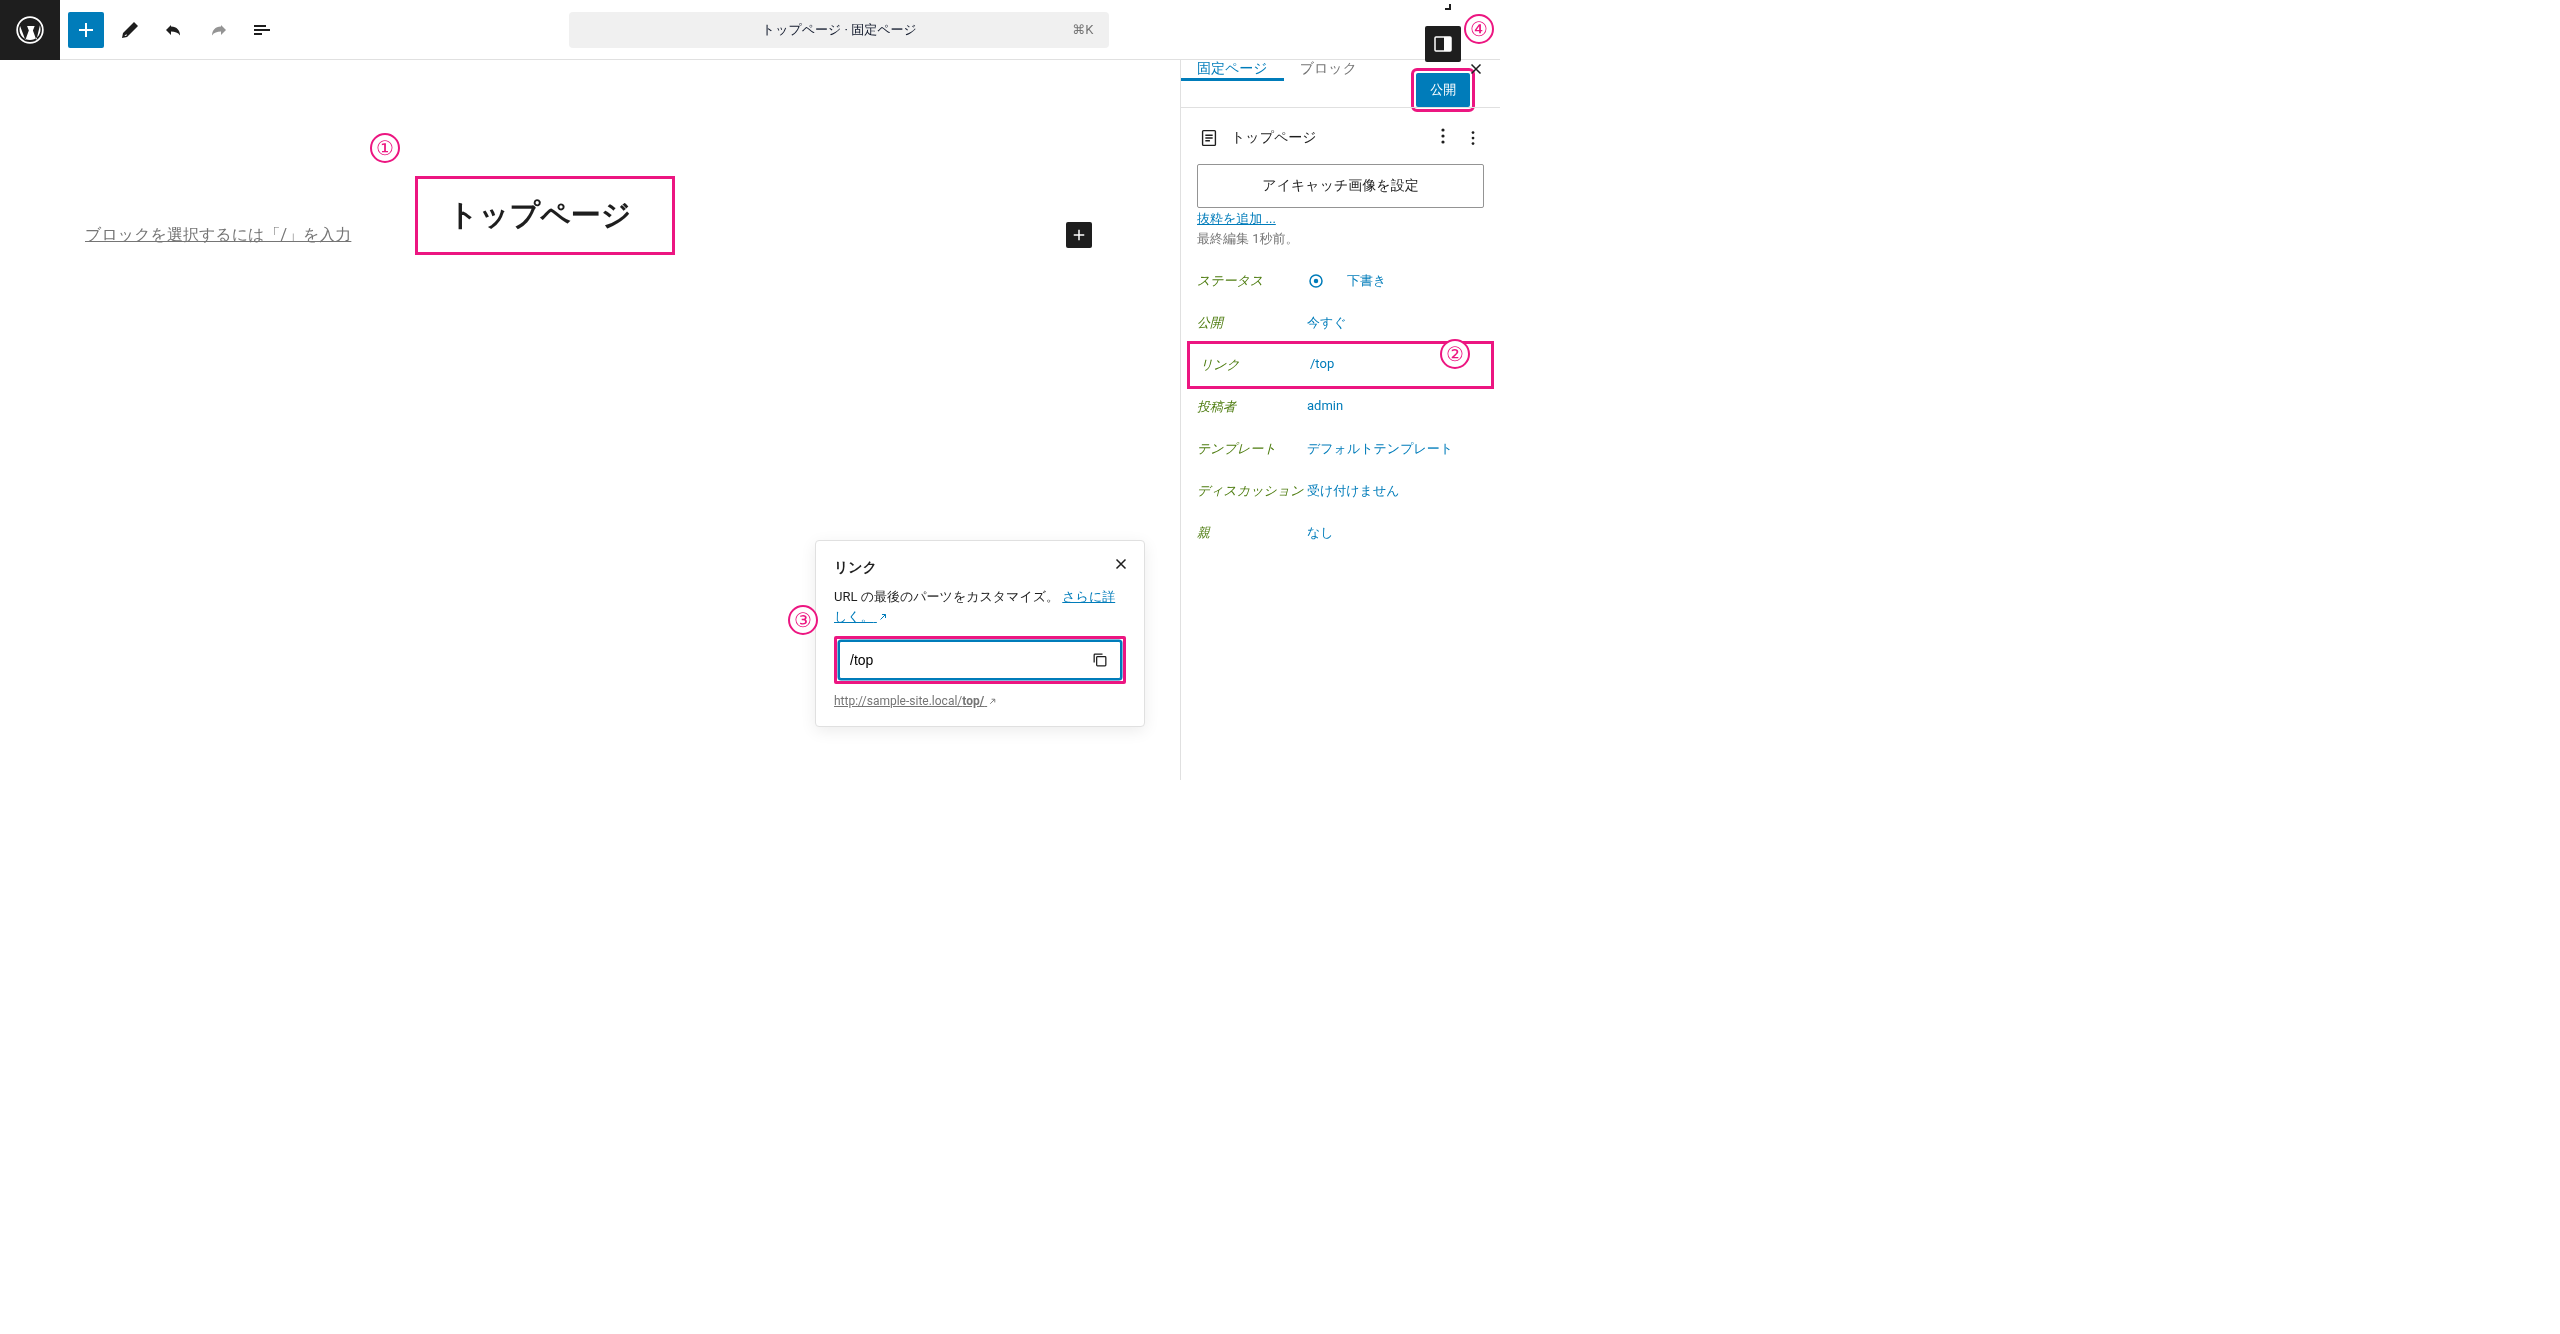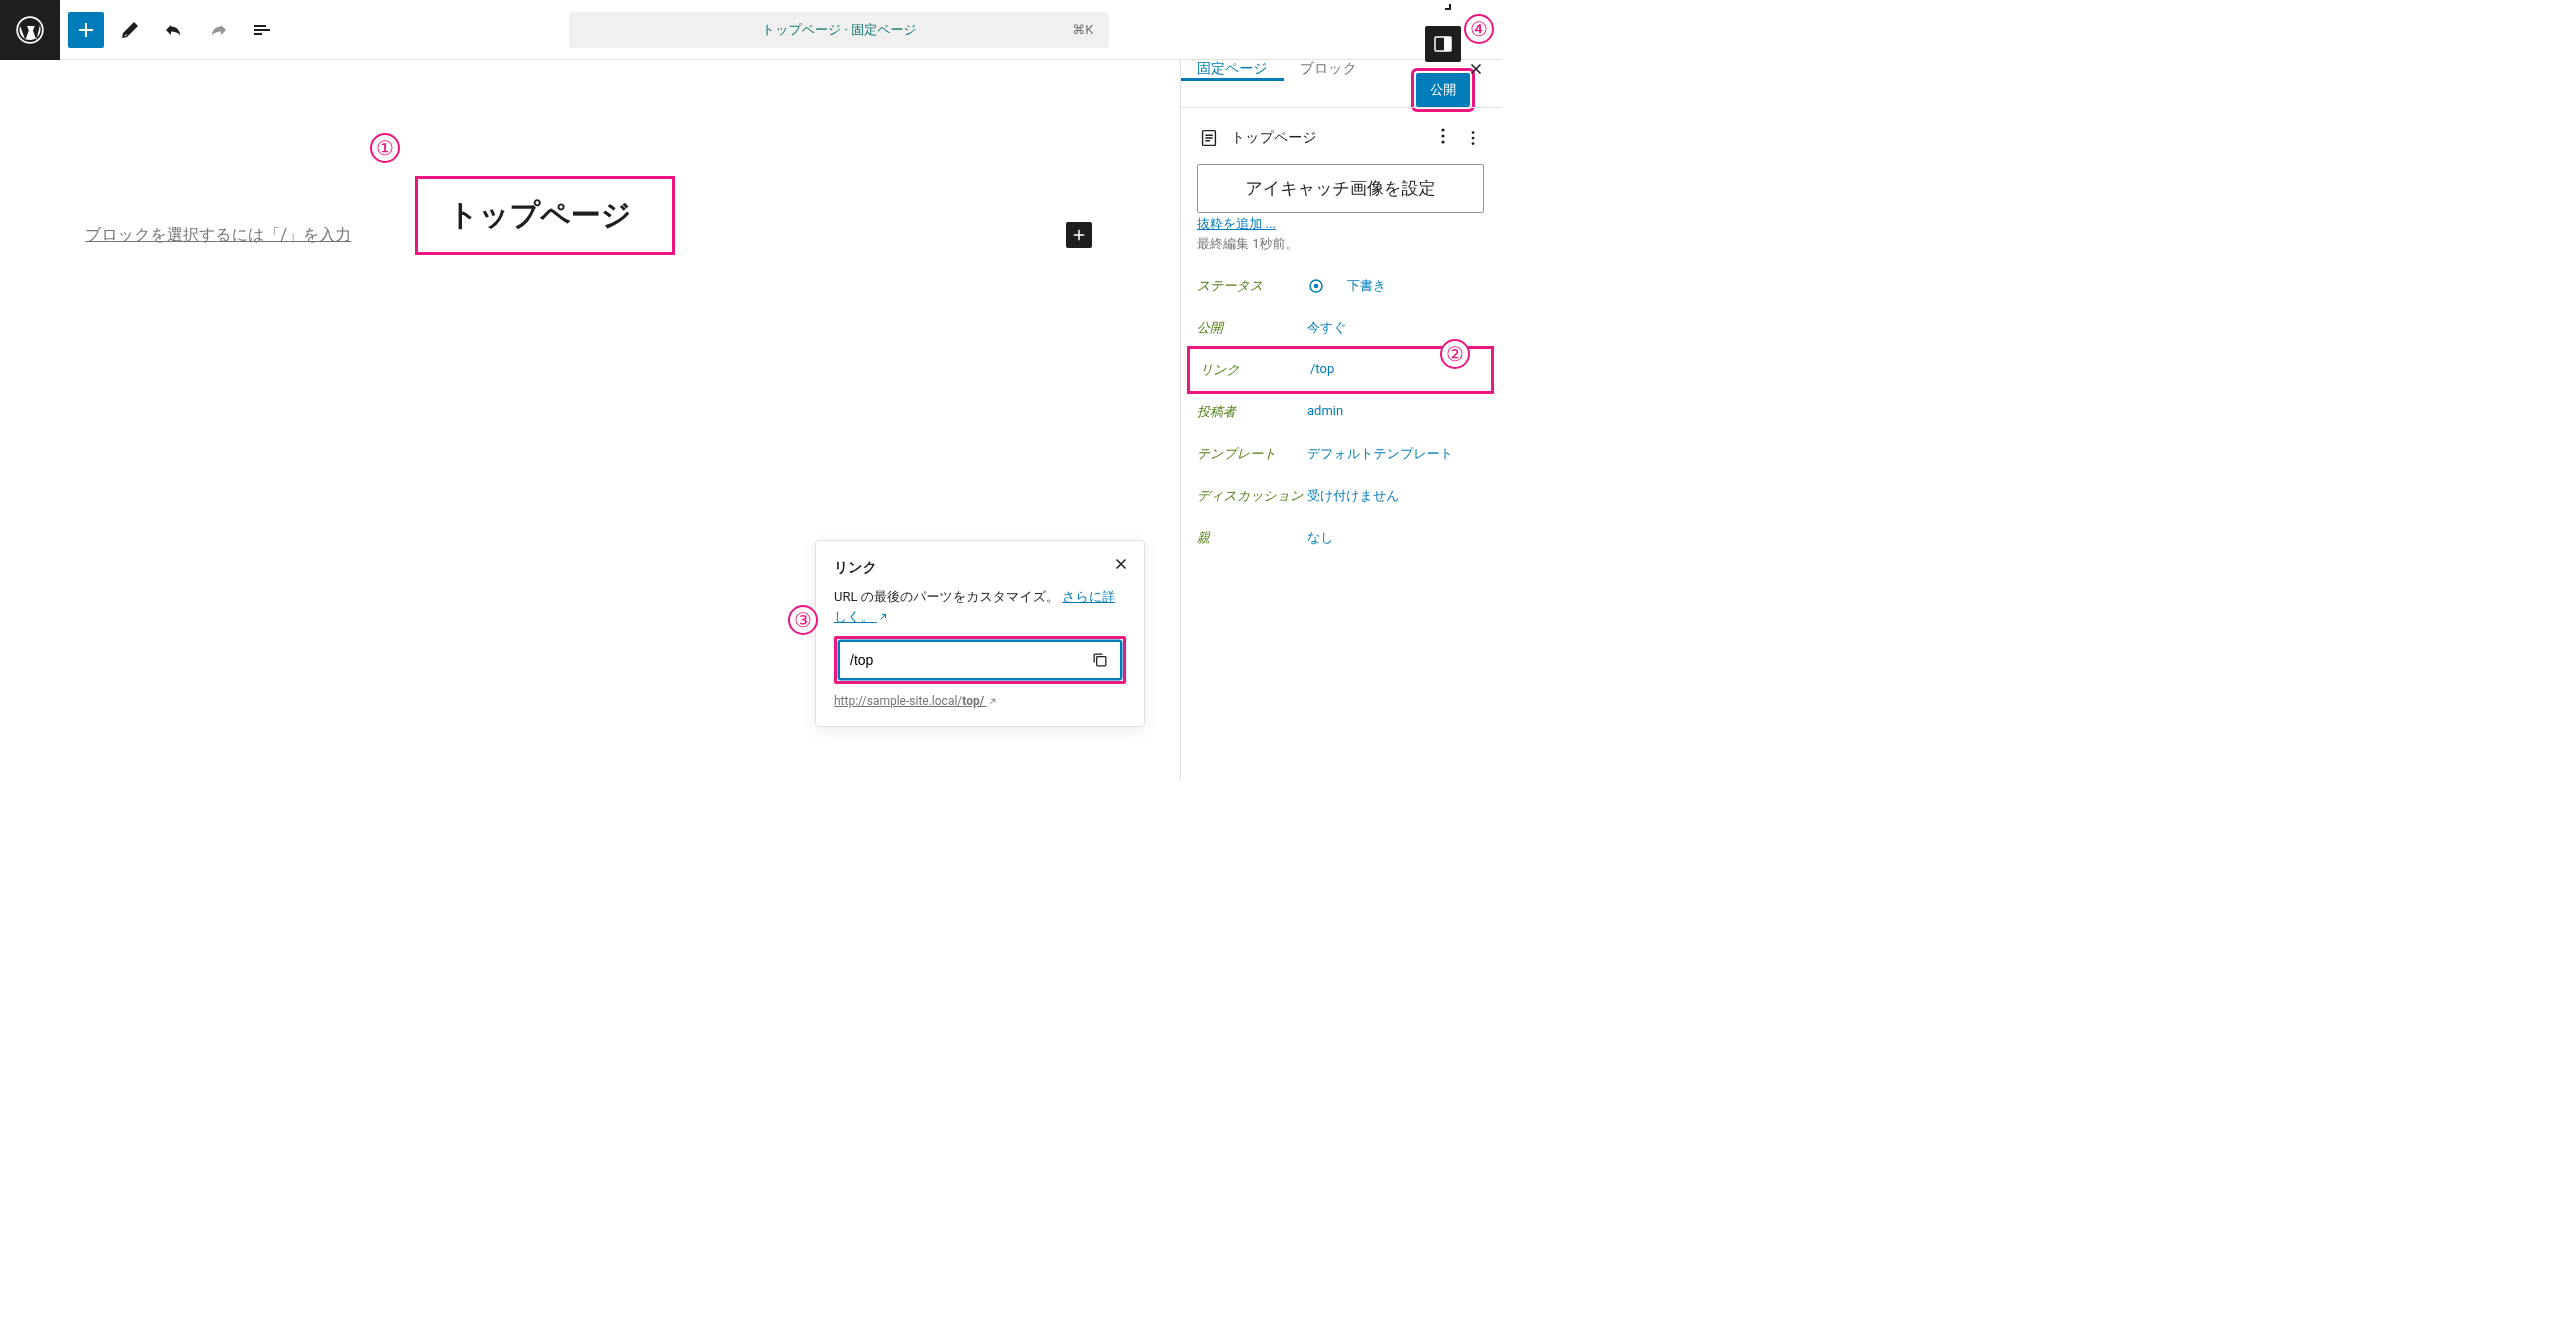--- a/index.html
+++ b/index.html
@@ -11,21 +11,21 @@
 .wp-logo svg { width: 28px; height: 28px; }
 .tool-group-left { display: flex; align-items: center; gap: 8px; padding-left: 8px; }
 .add-btn { width: 36px; height: 36px; background: #007cba; color: #fff; display: flex; align-items: center; justify-content: center; border-radius: 2px; cursor: pointer; }
 .tool-icon-btn { width: 36px; height: 36px; display: flex; align-items: center; justify-content: center; cursor: pointer; color: #1e1e1e; background: transparent; border: none; }
 .tool-icon-btn svg { width: 24px; height: 24px; }
 .tool-icon-btn.disabled { color: #949494; }
 
 .toolbar-center { flex: 1; display: flex; justify-content: center; }
 .doc-title-bar { background: #f0f0f0; border-radius: 4px; height: 36px; min-width: 540px; display: flex; align-items: center; justify-content: center; position: relative; padding: 0 90px; }
 .doc-title-bar .kbd { position: absolute; right: 16px; color: #757575; font-size: 13px; }
-.doc-title-bar .title { color: #0f766e; font-size: 13px; }
+.doc-title-bar .title { color: #0f172a; font-size: 13px; }
 
 .tool-group-right { display: flex; align-items: center; gap: 6px; padding-right: 12px; flex-direction: column; }
 .save-draft { color: #007cba; font-size: 13px; padding: 6px 12px; cursor: pointer; }
 .icon-btn { width: 36px; height: 36px; display: flex; align-items: center; justify-content: center; cursor: pointer; border-radius: 2px; background: transparent; border: none; }
 .icon-btn.active { background: #1e1e1e; color: #fff; }
 .publish-btn { background: #007cba; color: #fff; padding: 8px 14px; border-radius: 2px; font-size: 13px; cursor: pointer; border: none; }
 .publish-wrap { border: 3px solid #ec1681; padding: 2px; border-radius: 6px; display: inline-flex; }
 
 
 .main-wrap { display: flex; height: calc(100% - 60px); }
@@ -39,21 +39,21 @@
 .sidebar { width: 320px; border-left: 1px solid #e0e0e0; display: flex; flex-direction: column; }
 .sidebar-tabs { display: flex; border-bottom: 1px solid #e0e0e0; height: 48px; align-items: flex-start; }
 .sidebar-tab { padding: 0 16px; display: flex; align-items: center; font-size: 14px; font-weight: 500; color: #757575; border-bottom: 3px solid transparent; cursor: pointer; }
 .sidebar-tab.active { color: #007cba; border-bottom-color: #007cba; }
 .sidebar-close { margin-left: auto; width: 48px; display: flex; align-items: center; justify-content: center; cursor: pointer; }
 .sidebar-body { padding: 16px; overflow-y: auto; }
 .page-summary { border: none; padding-bottom: 8px; }
 .summary-head { display: flex; align-items: center; gap: 10px; padding: 2px 0 14px 0; }
 .summary-head .icon { width: 24px; height: 24px; display:flex; align-items:center; justify-content:center; }
 .summary-head .dots { margin-left: auto; cursor: pointer; }
-.featured-btn { width: 100%; padding: 12px; border: 1px solid #949494; background: #fff; text-align: center; cursor: pointer; border-radius: 2px; font-size: 17px; color:#1e1e1e; }
+.featured-btn { width: 100%; padding: 12px; border: 1px solid #949494; background: #fff; text-align: center; cursor: pointer; border-radius: 2px; font-size: 14px; color:#1e1e1e; }
 .excerpt-link { color: #007cba; text-decoration: underline; display: inline-block; margin: 2px 0; font-size: 13px; cursor: pointer; }
 .last-edit { color: #757575; font-size: 13px; margin-bottom: 12px; }
 .meta-row { display: flex; padding: 12px 0; font-size: 13px; }
 .meta-row .label { width: 110px; color: #4d7c0f; font-style: italic; }
 .meta-row .value { color: #007cba; cursor: pointer; flex:1; }
 .meta-row.status .value { display: flex; align-items: center; gap: 22px; }
 .meta-row-hl { border: 3px solid #ec1681; margin: -3px -10px; padding: 12px 10px; background: #fff; }
 
 
 .link-popover { position: absolute; top: 480px; left: 815px; width: 330px; background: #fff; border: 1px solid #e0e0e0; border-radius: 4px; box-shadow: 0 4px 16px rgba(0,0,0,0.08); padding: 18px; }

